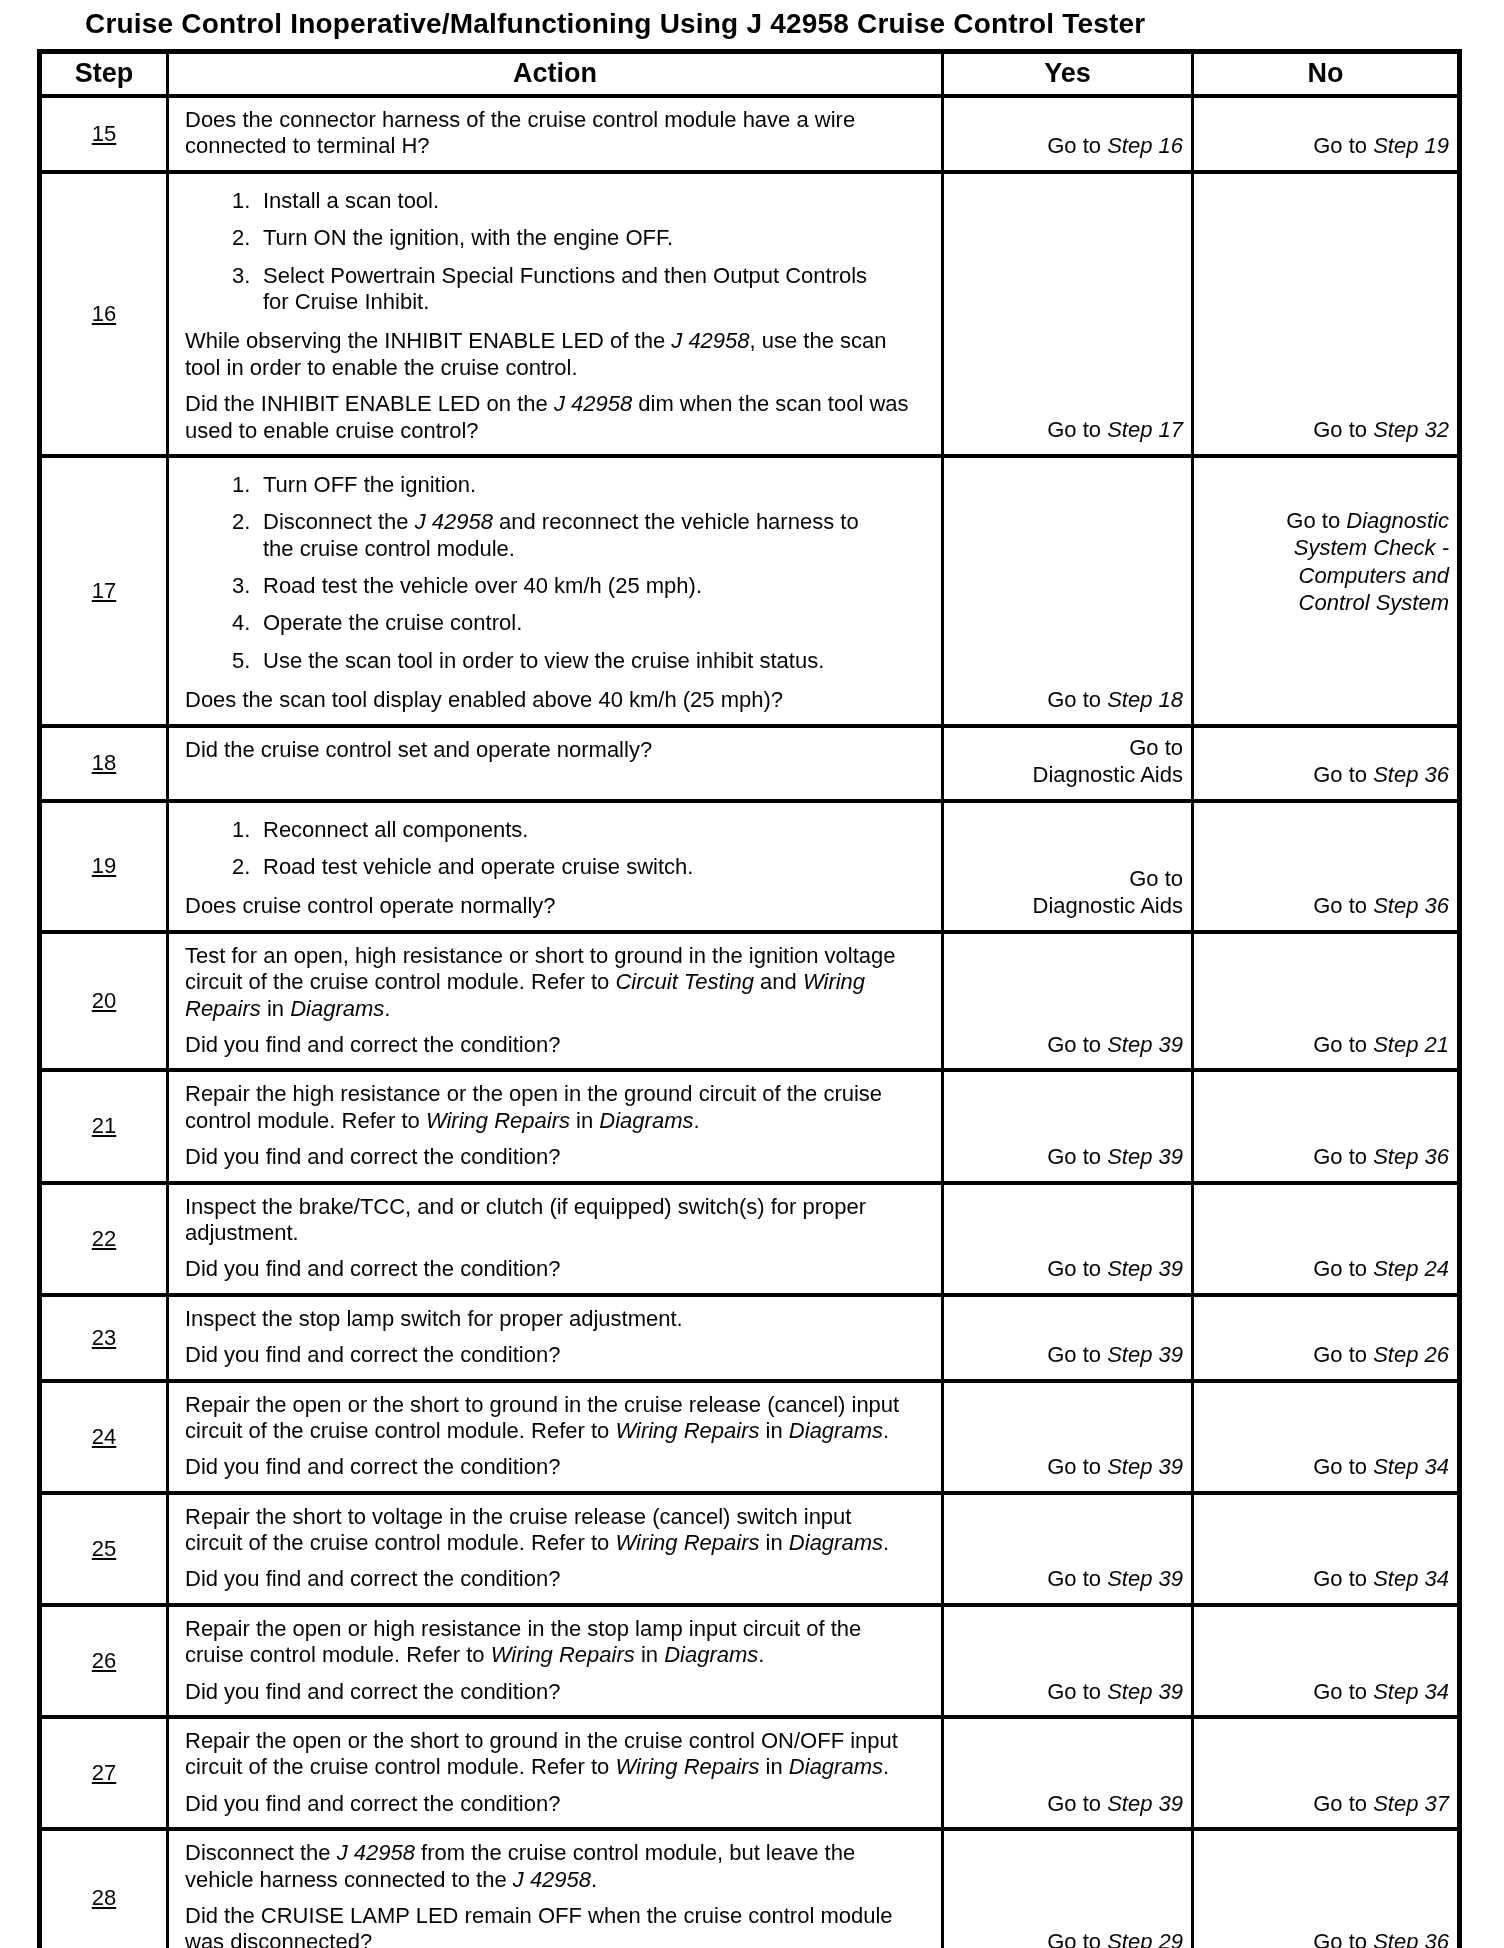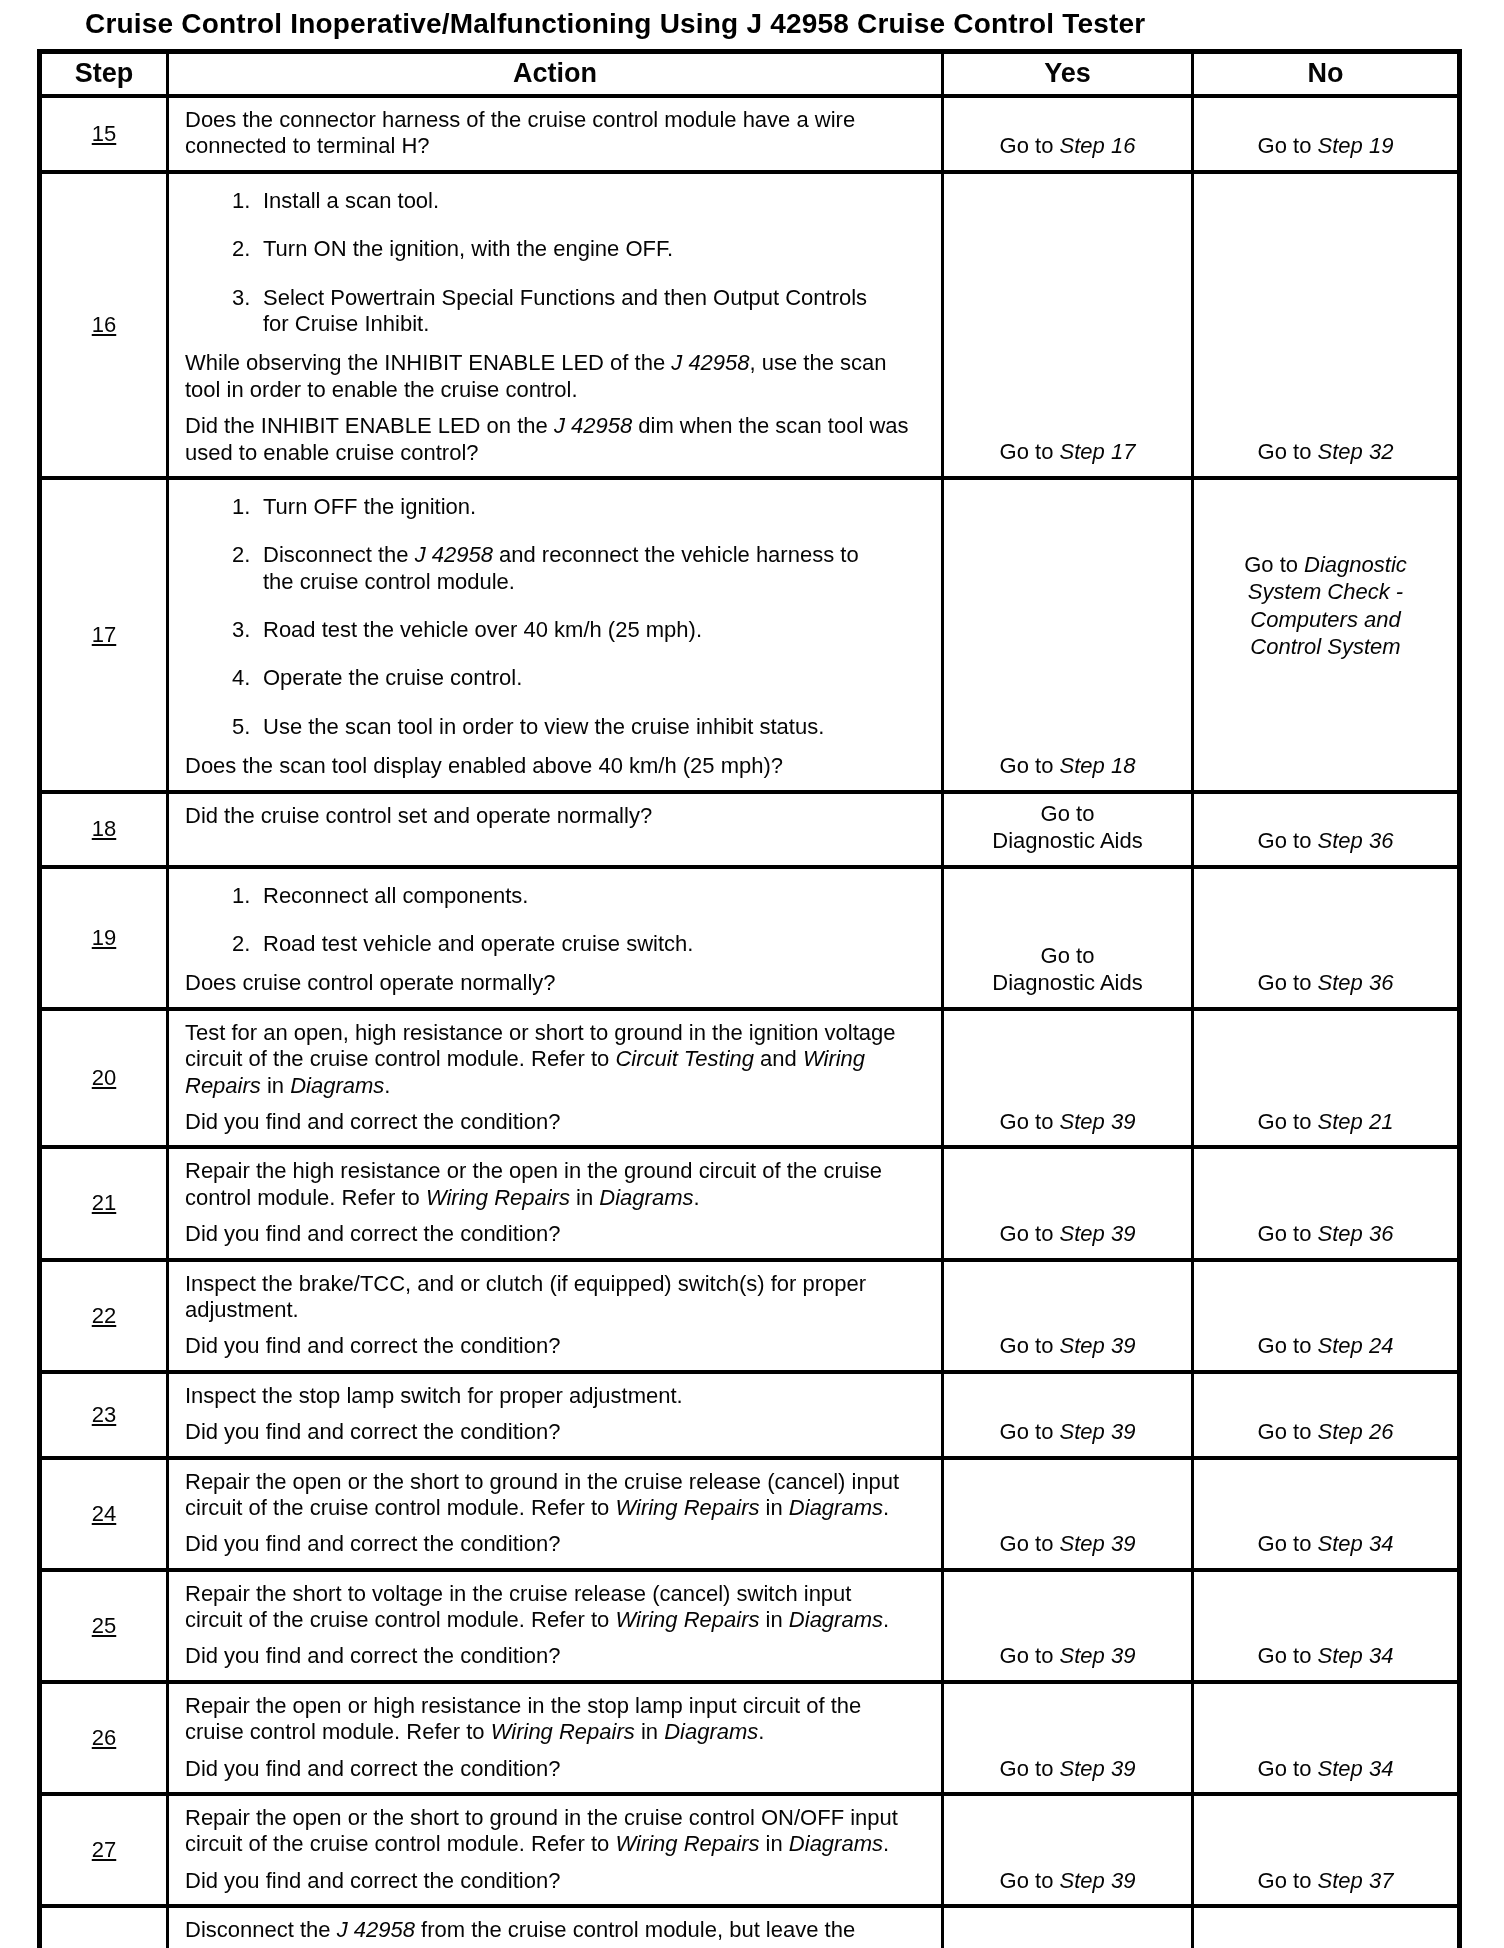--- a/index.html
+++ b/index.html
@@ -69,33 +69,33 @@
   td.action ol {
     list-style: none;
     counter-reset: stp;
     margin: 0;
     padding: 0;
   }
   td.action li {
     counter-increment: stp;
     position: relative;
     padding: 0 20px 0 78px;
-    margin-top: 22px;
+    margin-top: 11px;
   }
   td.action li:first-child { margin-top: 6px; }
   td.action li::before {
     content: counter(stp) ".";
     position: absolute;
     left: 47px;
   }
   td.action ol + p { margin-top: 13px; }
   td.yes, td.no {
-    text-align: center;
+    text-align: right;
     vertical-align: bottom;
-    padding: 6px 0 10px;
+    padding: 6px 8px 10px;
     line-height: 1.25;
     white-space: pre-line;
   }
   
   tbody tr:nth-child(3) td.no {
     vertical-align: middle;
     padding-bottom: 64px;
   }
   i { font-style: italic; }
 </style>

